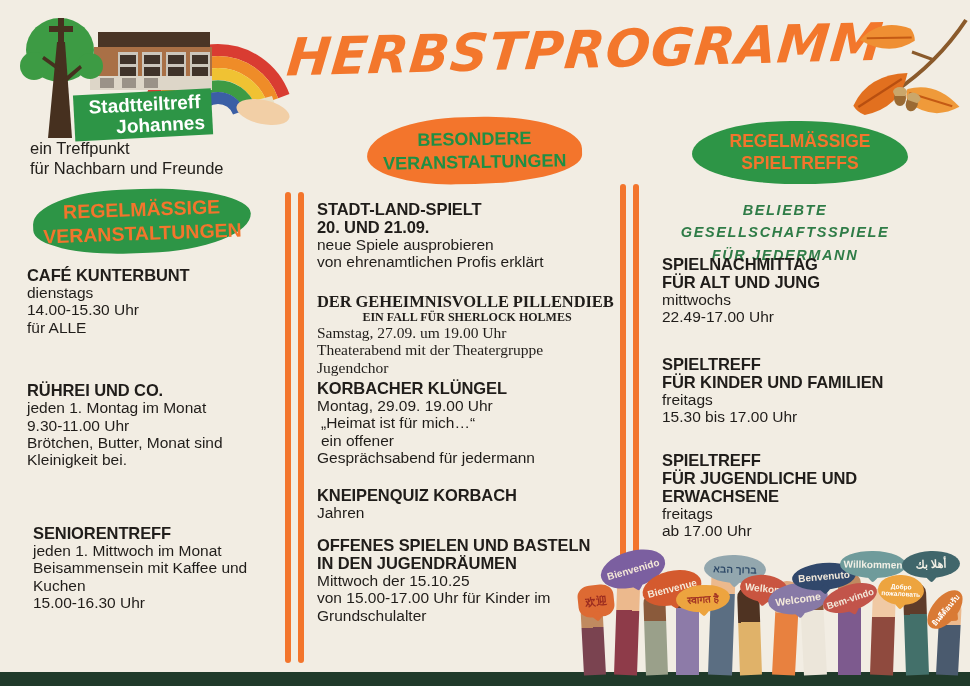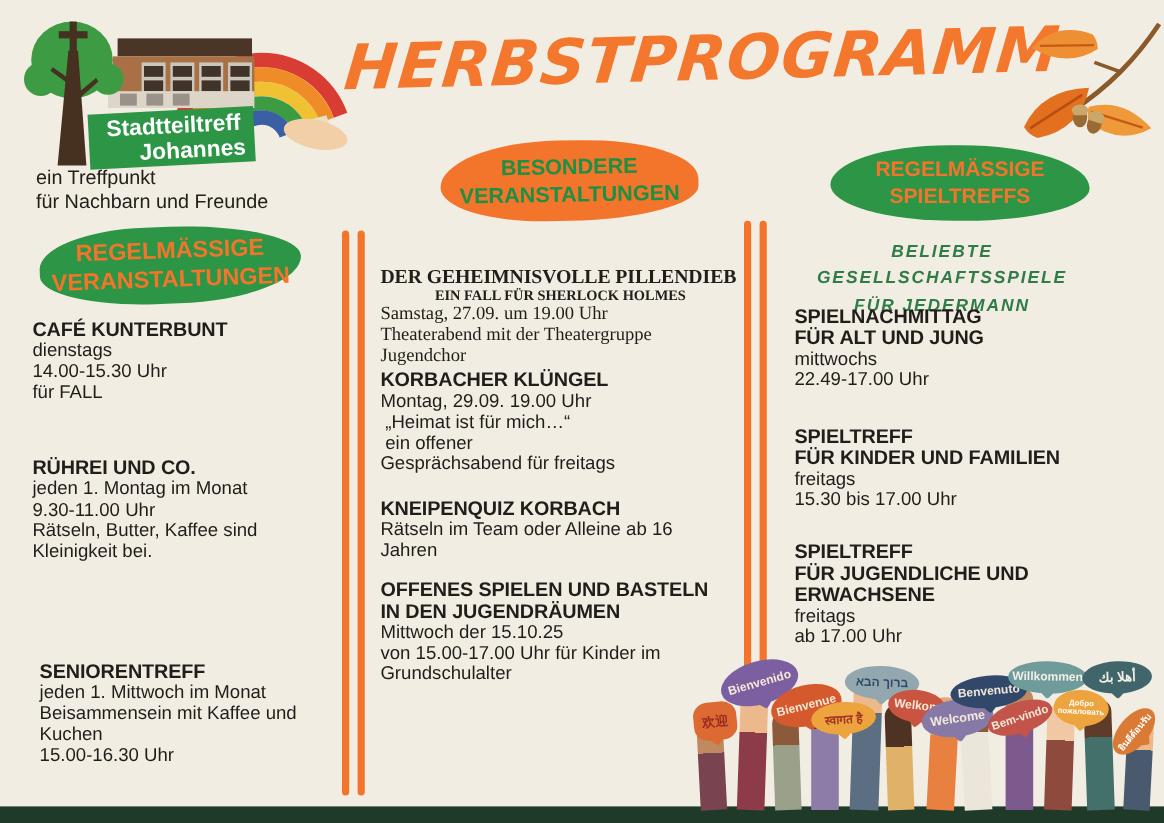--- a/index.html
+++ b/index.html
@@ -186,56 +186,61 @@
   <div class="divider" style="left:285px;top:192px;height:471px;"></div>
   <div class="divider" style="left:298px;top:192px;height:471px;"></div>
   <div class="divider" style="left:620px;top:184px;height:434px;"></div>
   <div class="divider" style="left:633px;top:184px;height:434px;"></div>
 
   <div class="col col-left">
     <div class="event">
       <div class="ev-title">CAFÉ KUNTERBUNT</div>
       <div class="ev-line">dienstags</div>
       <div class="ev-line">14.00-15.30 Uhr</div>
-      <div class="ev-line">für FALL</div>
+      <div class="ev-line">für ALLE</div>
     </div>
     <div class="event" style="margin-top:45px;">
       <div class="ev-title">RÜHREI UND CO.</div>
       <div class="ev-line">jeden 1. Montag im Monat</div>
       <div class="ev-line">9.30-11.00 Uhr</div>
-      <div class="ev-line">Rätseln, Butter, Kaffee sind</div>
+      <div class="ev-line">Brötchen, Butter, Monat sind</div>
       <div class="ev-line">Kleinigkeit bei.</div>
     </div>
-    <div class="event" style="margin-top:82px;margin-left:6px;">
+    <div class="event" style="margin-top:55px;margin-left:6px;">
       <div class="ev-title">SENIORENTREFF</div>
       <div class="ev-line">jeden 1. Mittwoch im Monat</div>
       <div class="ev-line">Beisammensein mit Kaffee und</div>
       <div class="ev-line">Kuchen</div>
       <div class="ev-line">15.00-16.30 Uhr</div>
     </div>
   </div>
 
   <div class="col col-mid">
+    <div class="event">
+      <div class="ev-title">STADT-LAND-SPIELT</div>
+      <div class="ev-title">20. UND 21.09.</div>
+      <div class="ev-line">neue Spiele ausprobieren</div>
+      <div class="ev-line">von ehrenamtlichen Profis erklärt</div>
+    </div>
     <div class="event" style="margin-top:22px;font-family:Liberation Serif, serif;">
       <div class="ev-title">DER GEHEIMNISVOLLE PILLENDIEB</div>
       <div class="ev-subtitle">EIN FALL FÜR SHERLOCK HOLMES</div>
       <div class="ev-line">Samstag, 27.09.  um 19.00 Uhr</div>
       <div class="ev-line">Theaterabend mit der Theatergruppe</div>
       <div class="ev-line">Jugendchor</div>
     </div>
     <div class="event" style="margin-top:3px;">
       <div class="ev-title">KORBACHER KLÜNGEL</div>
       <div class="ev-line">Montag, 29.09. 19.00 Uhr</div>
       <div class="ev-line" style="margin-left:4px;">„Heimat ist für mich…“</div>
       <div class="ev-line" style="margin-left:4px;">ein offener</div>
-      <div class="ev-line">Gesprächsabend für freitags</div>
+      <div class="ev-line">Gesprächsabend für jedermann</div>
     </div>
     <div class="event" style="margin-top:19px;">
       <div class="ev-title">KNEIPENQUIZ KORBACH</div>
-      <div class="ev-line">Rätseln im Team oder Alleine ab 16</div>
       <div class="ev-line">Jahren</div>
     </div>
     <div class="event" style="margin-top:15px;">
       <div class="ev-title">OFFENES SPIELEN UND BASTELN</div>
       <div class="ev-title">IN DEN JUGENDRÄUMEN</div>
       <div class="ev-line">Mittwoch der 15.10.25</div>
       <div class="ev-line">von 15.00-17.00 Uhr für Kinder im</div>
       <div class="ev-line">Grundschulalter</div>
     </div>
   </div>

